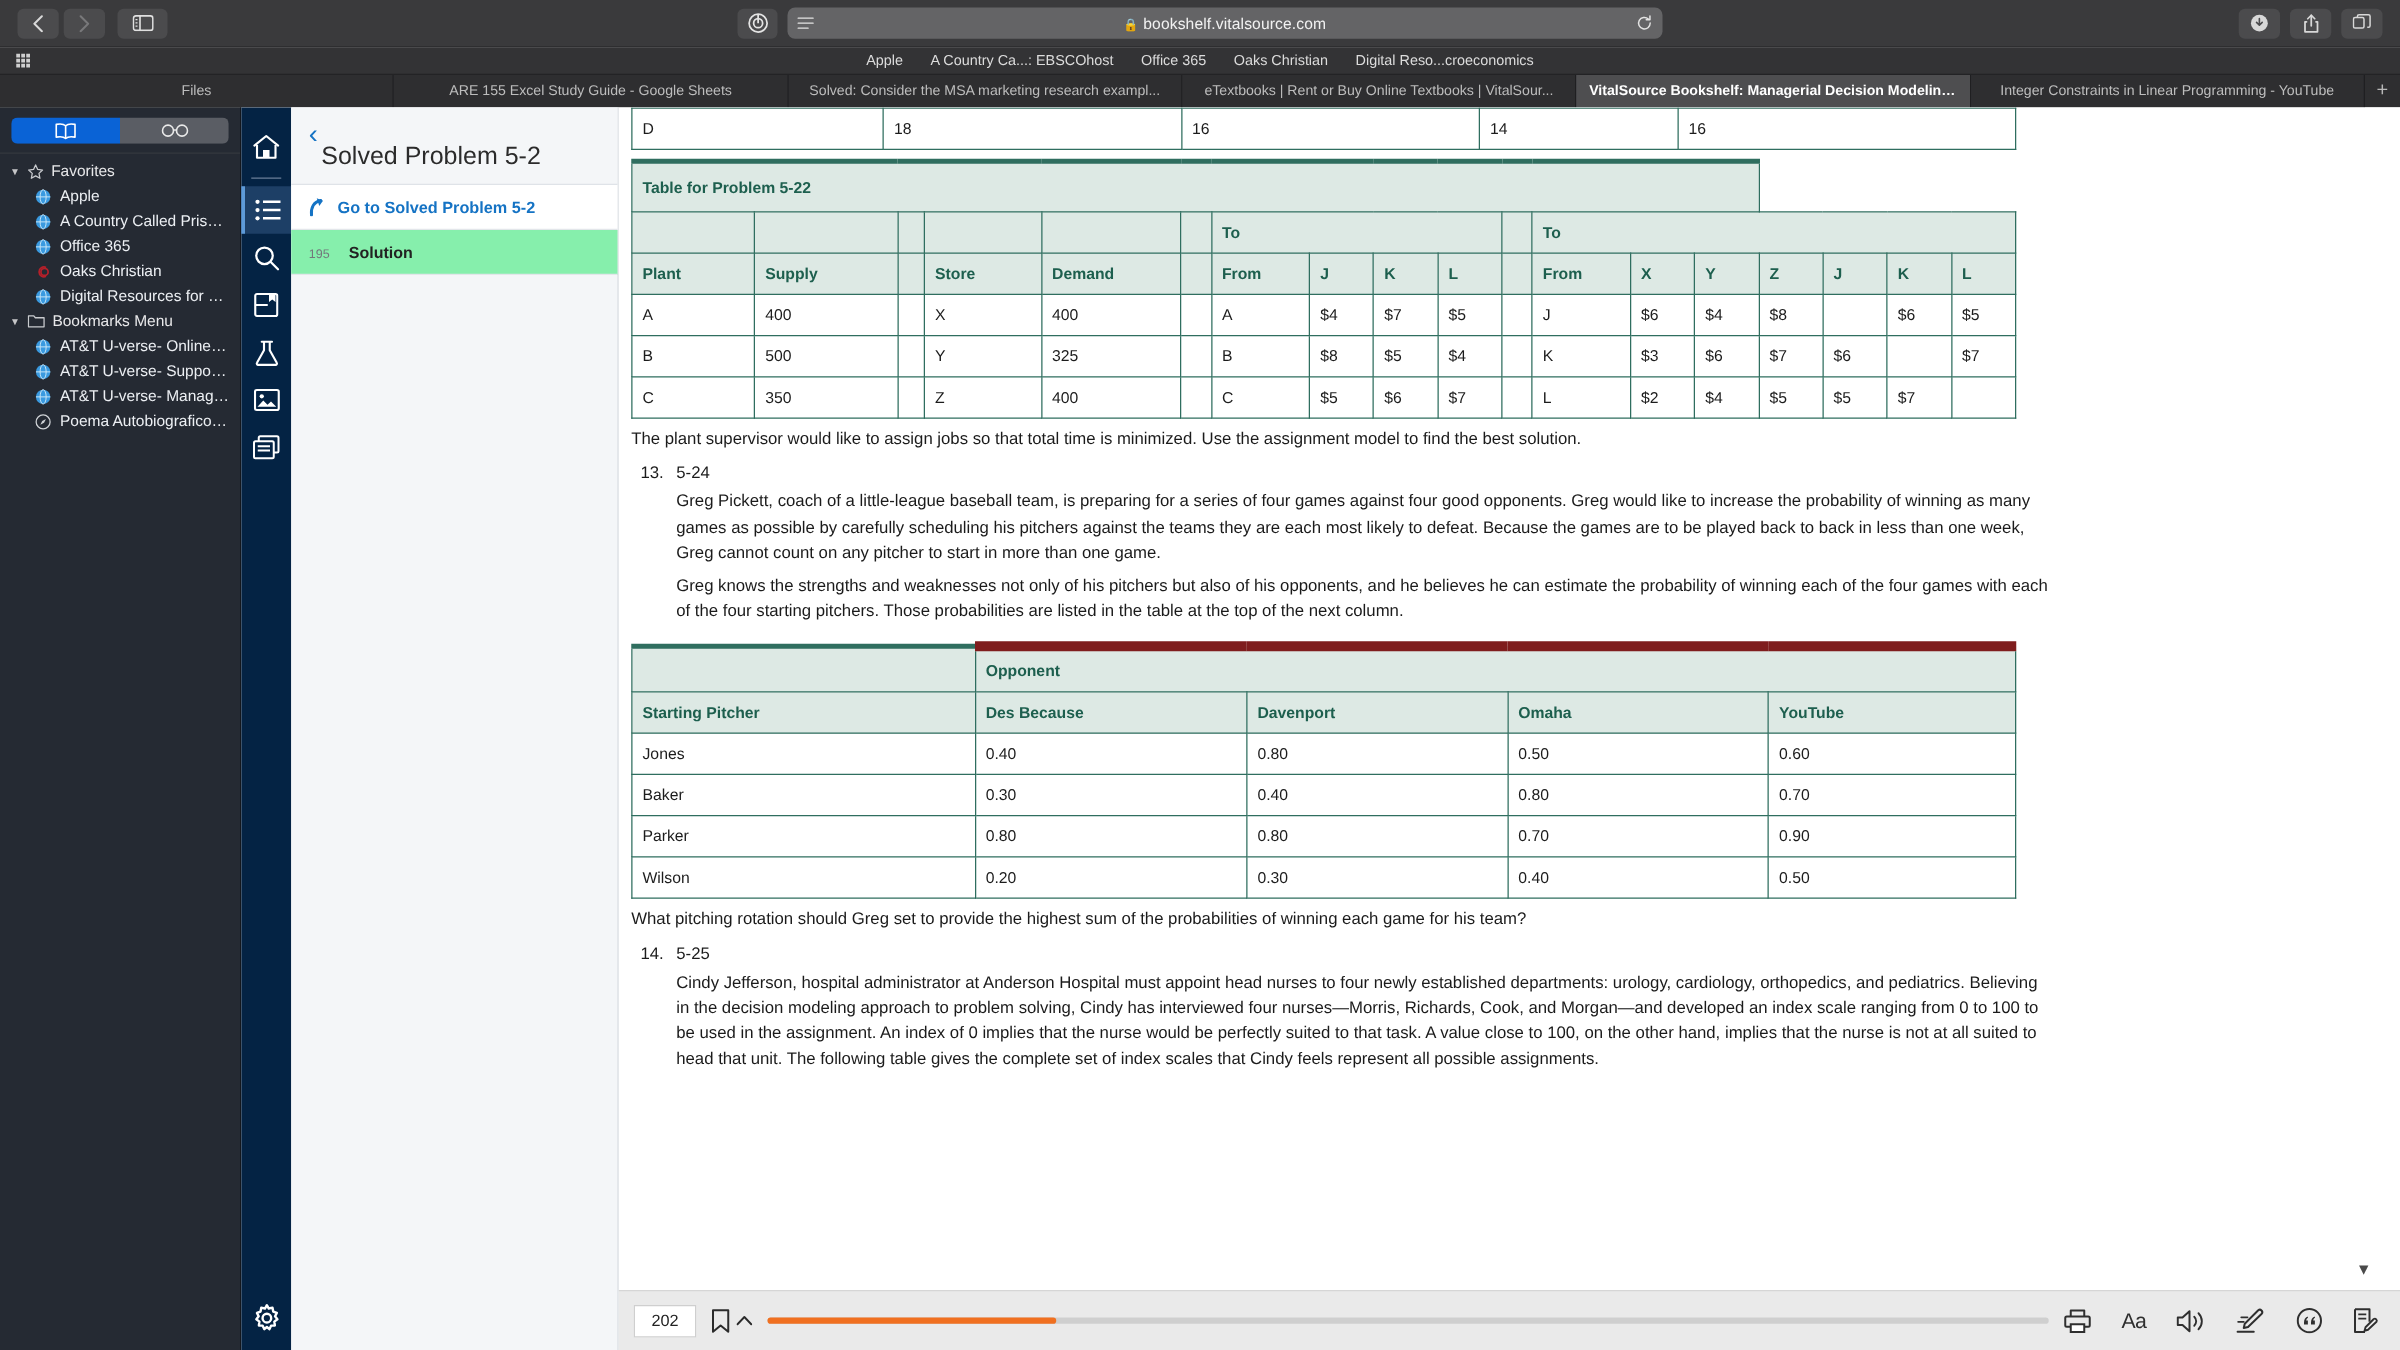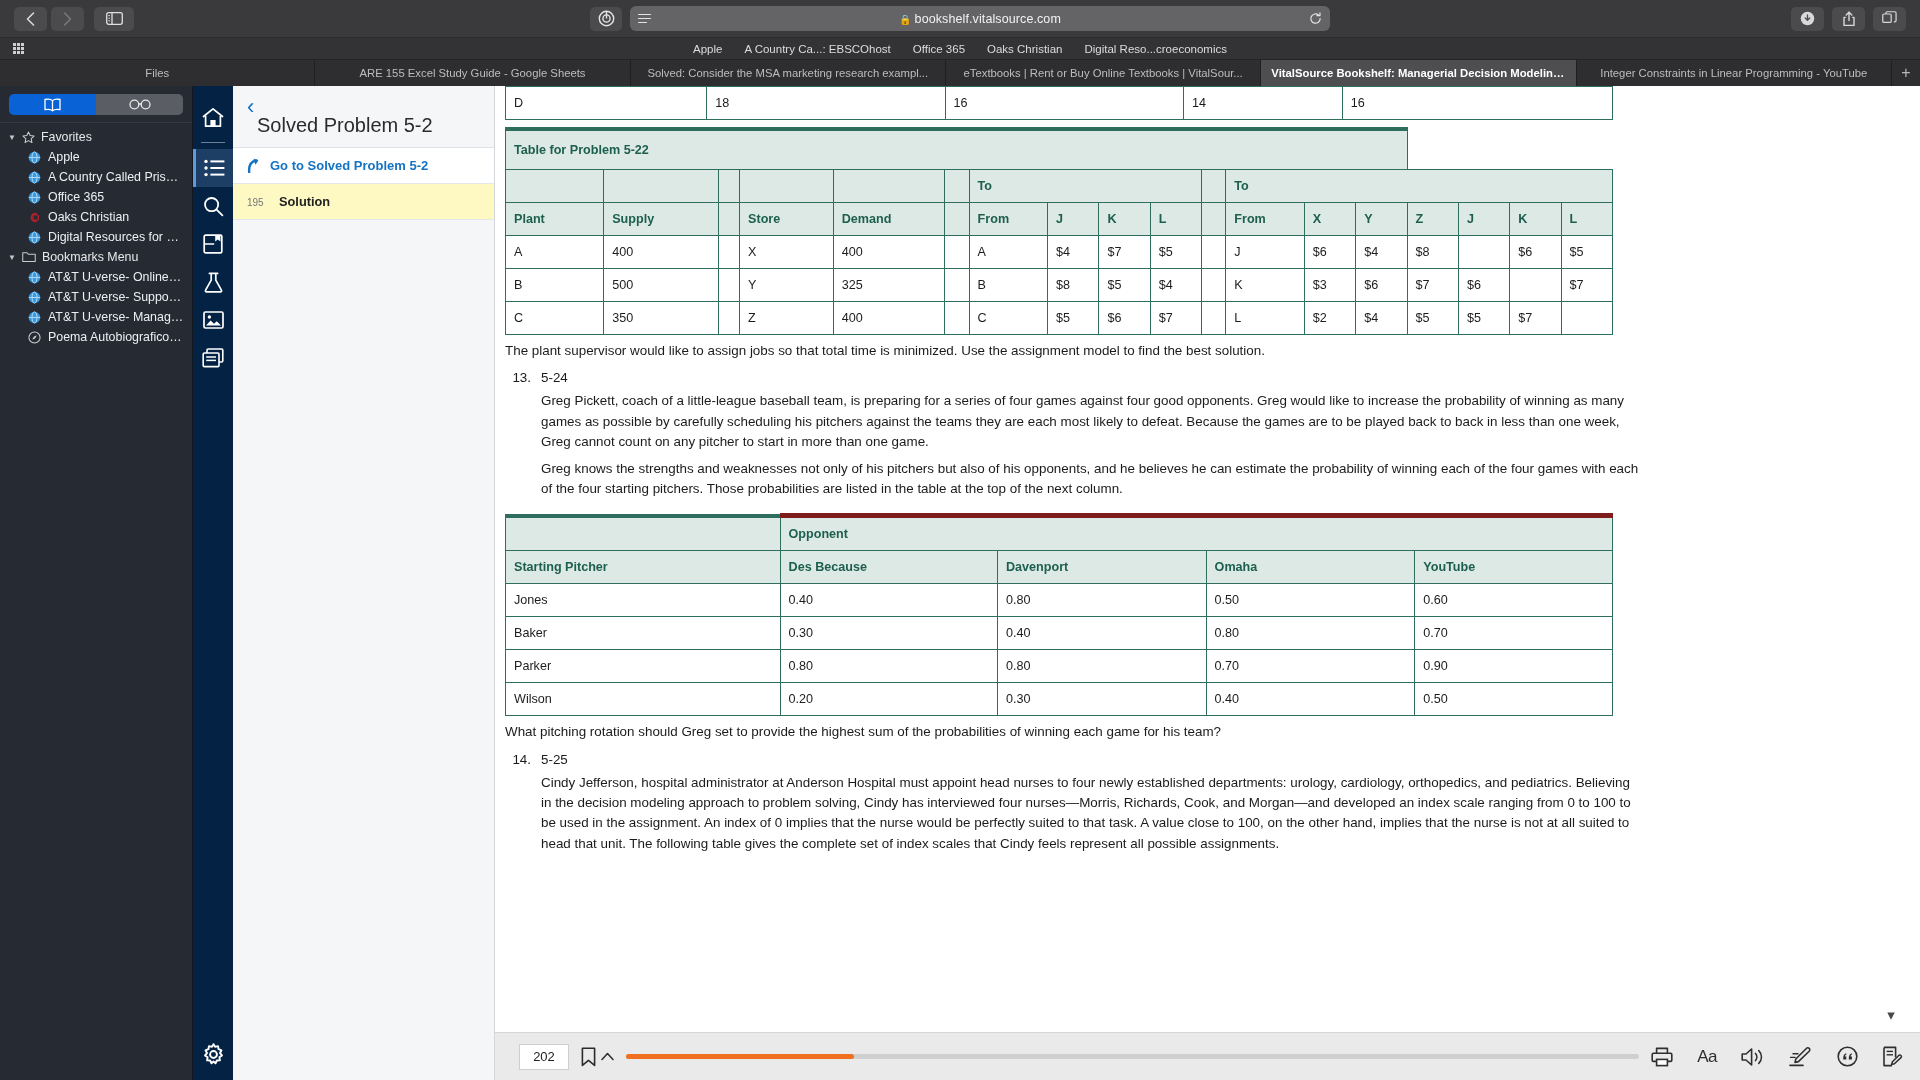--- a/index.html
+++ b/index.html
@@ -112,21 +112,21 @@
   
   .vs-toc {
     width: 262px; flex: 0 0 262px; background: #f4f6f8; border-right: 1px solid #d4d8dd;
     display: flex; flex-direction: column;
   }
   .toc-head { padding: 10px 14px 10px 14px; background: #f4f6f8; border-bottom: 1px solid #dfe3e8; position: relative; }
   .toc-back { color: #1573c4; font-size: 22px; line-height: 1; font-weight: 300; }
   .toc-title { font-size: 20px; color: #2b2b2b; margin: -4px 0 0 10px; font-weight: 400; }
   .toc-link-row { display: flex; align-items: center; gap: 10px; padding: 10px 14px; border-bottom: 1px solid #e3e6ea; background: #fff; }
   .toc-link { color: #1573c4; font-size: 13px; font-weight: bold; }
-  .toc-item { display: flex; align-items: baseline; gap: 12px; padding: 10px 14px; border-bottom: 1px solid #e3e6ea; background: #fef9c3; }
+  .toc-item { display: flex; align-items: baseline; gap: 12px; padding: 10px 14px; border-bottom: 1px solid #e3e6ea; background: #86efac; }
   .toc-num { color: #73777c; font-size: 10px; width: 20px; }
   .toc-label { color: #222; font-size: 12.8px; font-weight: bold; }
 
   
   .vs-reader { flex: 1 1 auto; min-width: 0; display: flex; flex-direction: column; background: #fff; position: relative; }
   .reader-scroll { flex: 1 1 auto; overflow: hidden; padding: 0 22px 0 10px; position: relative; }
 
   .book-tbl { border-collapse: collapse; width: 1108px; margin: 0 0 0 0; table-layout: fixed; }
   .book-tbl td, .book-tbl th {
     border: 1px solid #2f6e5f; padding: 9px 8px; font-size: 12.6px; color: #1c1c1c;
@@ -146,21 +146,21 @@
   .prob-id { font-size: 13.4px; color: #1b1b1b; }
 
   .chev-down {
     position: absolute; right: 16px; bottom: 6px; width: 26px; height: 22px;
     display: flex; align-items: center; justify-content: center; color: #4a4a4a; font-size: 15px;
   }
 
   
   .vs-bottom {
     height: 48px; flex: 0 0 48px; background: #eaeaea; display: flex; align-items: center;
-    padding: 0 16px 0 24px; gap: 12px; border-top: 1px solid #d6d6d6;
+    padding: 0 16px 0 12px; gap: 12px; border-top: 1px solid #d6d6d6;
   }
   .page-box {
     background: #fff; border: 1px solid #cfcfcf; width: 50px; height: 26px;
     display: flex; align-items: center; justify-content: center; font-size: 13px; color: #222;
   }
   .bmk-group { display: flex; align-items: center; gap: 5px; color: #2b2b2b; }
   .progress-track { flex: 1 1 auto; height: 5px; background: #cfcfcf; border-radius: 3px; position: relative; }
   .progress-fill { position: absolute; left: 0; top: 0; bottom: 0; width: 22.5%; background: #f07020; border-radius: 3px; }
   .bottom-icons { display: flex; align-items: center; gap: 24px; color: #2f2f2f; }
   .aa { font-size: 17px; letter-spacing: -0.5px; }
@@ -651,21 +651,21 @@
             <colgroup>
                 <col style="width:250px">
                 <col style="width:198px">
                 <col style="width:190px">
                 <col style="width:190px">
                 <col style="width:180px">
               </colgroup>
             <tbody>
                 <tr>
               <td class="blank-cell" style="border-top:4px solid #2f6e5f;"></td>
-              <td class="hdr-cell" colspan="4" style="border-top:5px solid #7f1d1d;">Opponent</td>
+              <td class="hdr-cell" colspan="4" style="border-top:8px solid #7f1d1d;">Opponent</td>
             </tr>
             <tr>
               <td class="hdr-cell">Starting Pitcher</td>
               <td class="hdr-cell">Des Because</td>
               <td class="hdr-cell">Davenport</td>
               <td class="hdr-cell">Omaha</td>
               <td class="hdr-cell">YouTube</td>
             </tr>
             <tr>
               <td>Jones</td>

